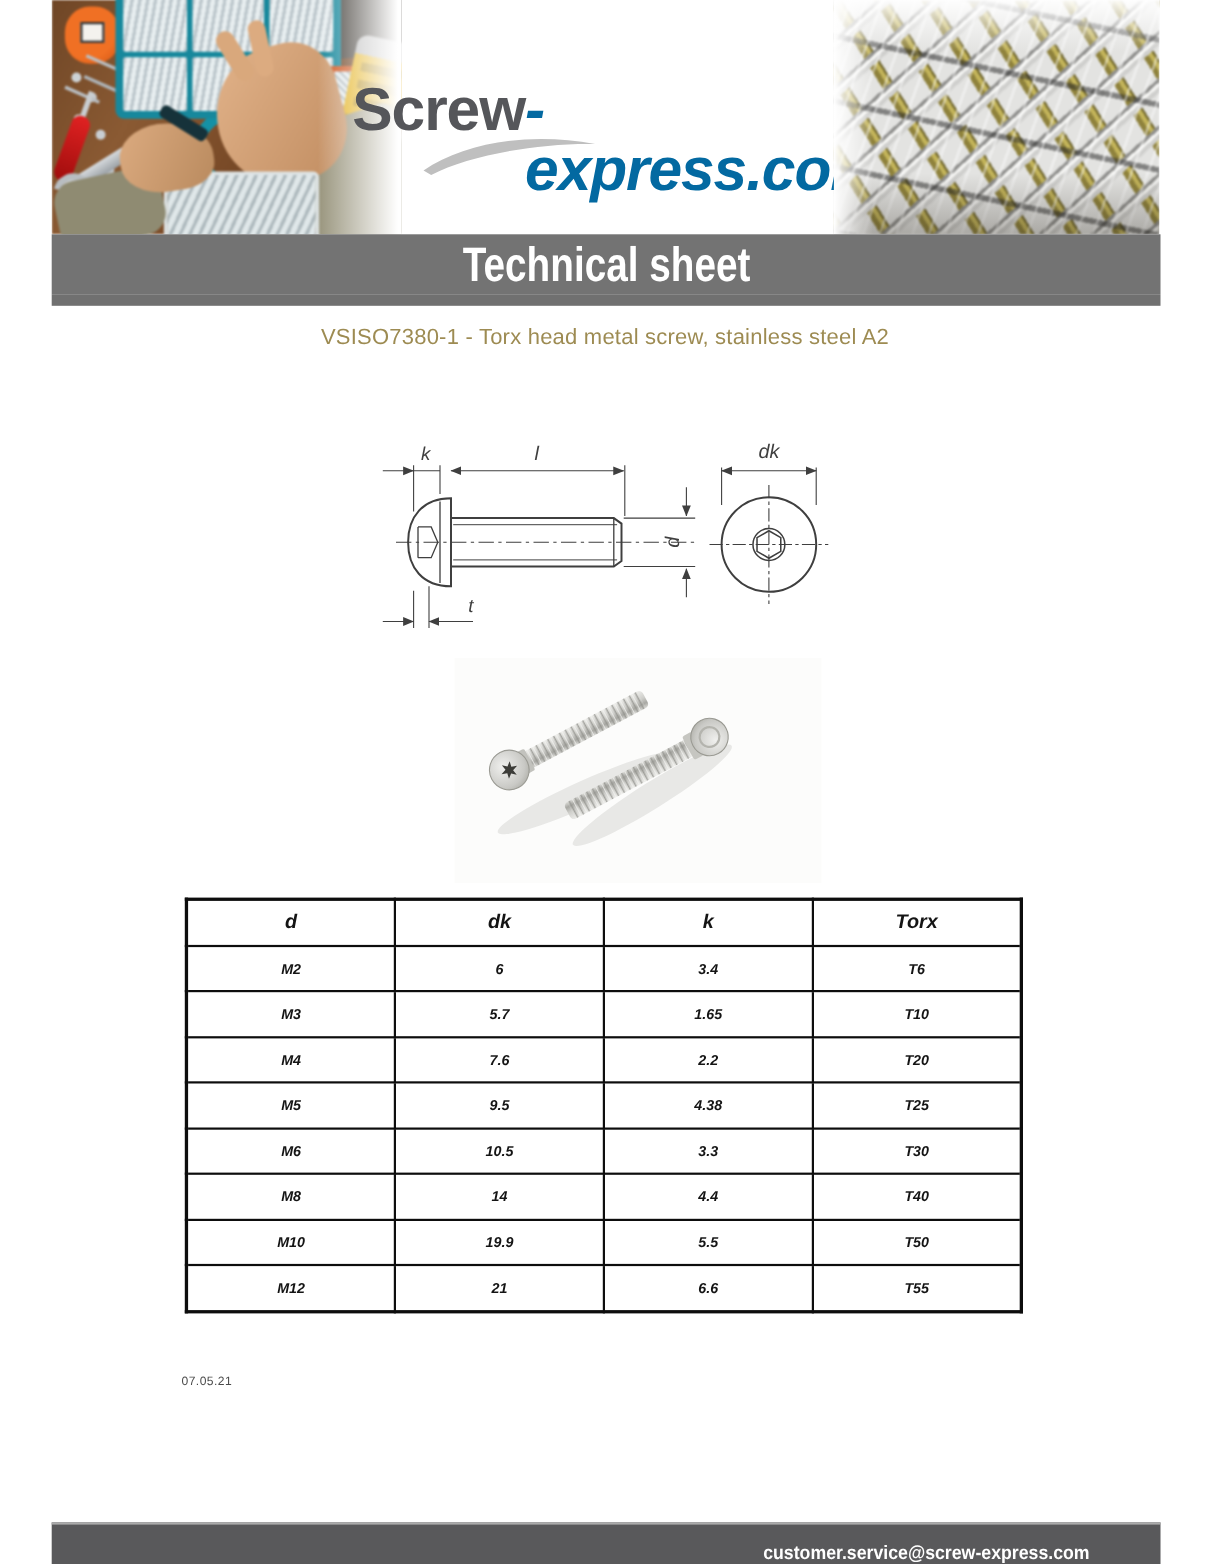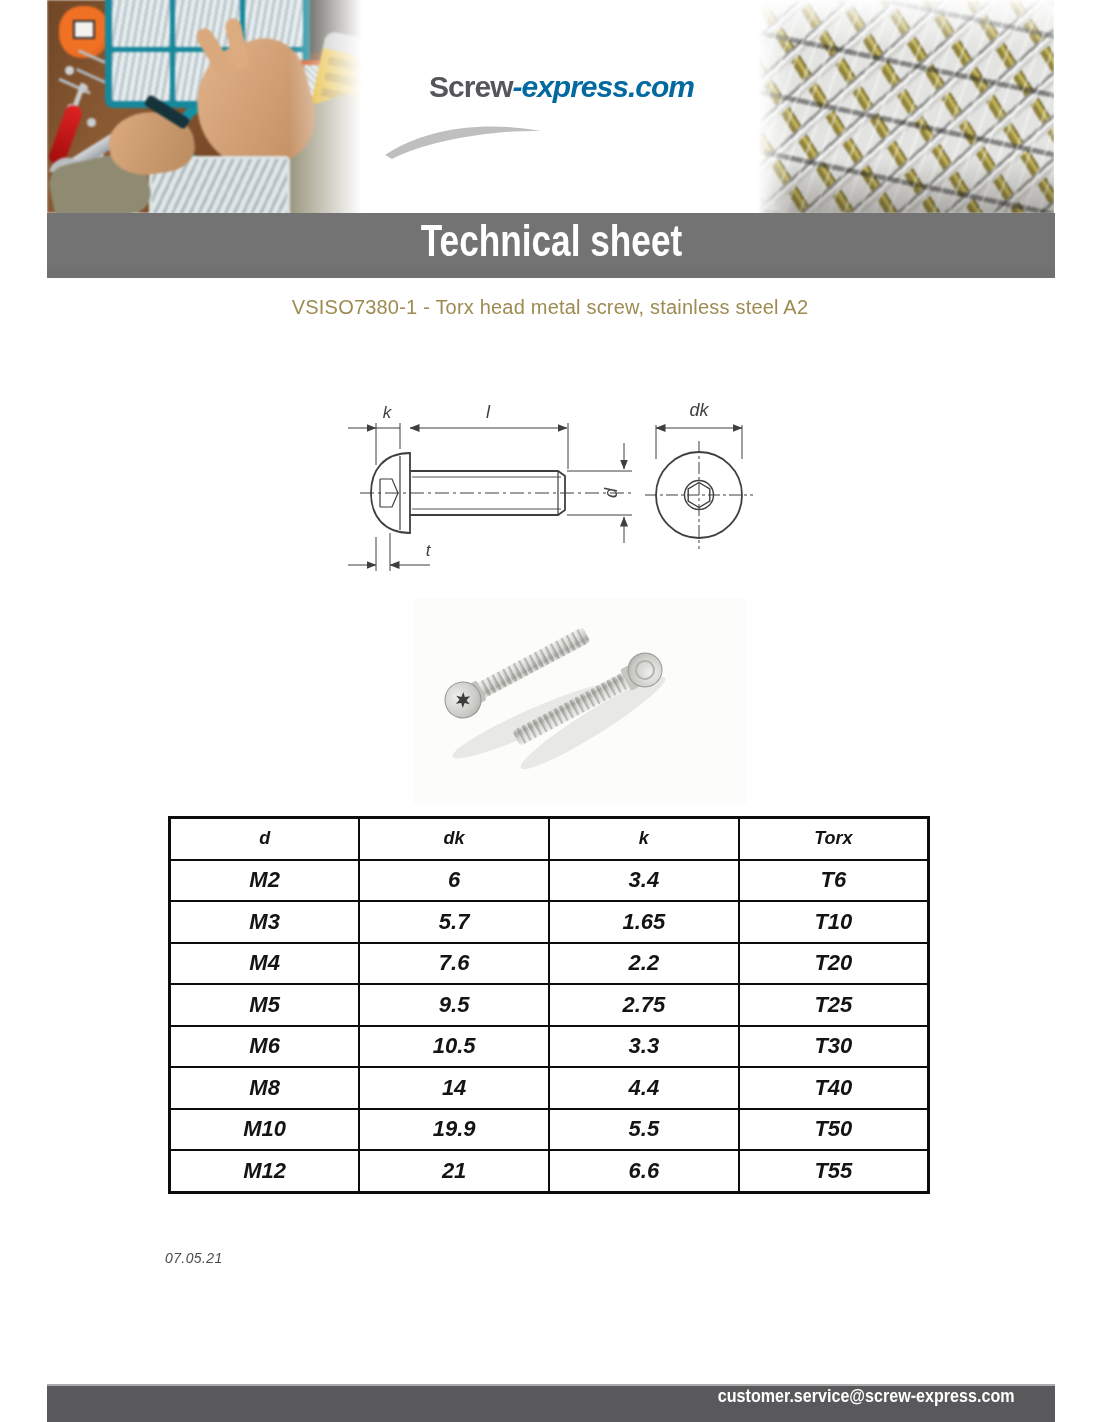--- a/index.html
+++ b/index.html
@@ -45,21 +45,21 @@
   .pr1{background:repeating-linear-gradient(58deg,#8f823c 0 5px,#c3b45a 5px 9px,#6f652c 9px 11px,transparent 11px 36px);}
   .pr2{background:repeating-linear-gradient(-42deg,#cfcfcd 0 4px,#f5f5f3 4px 7px,#90908e 7px 10px,transparent 10px 32px);}
   .pr3{background:repeating-linear-gradient(12deg,rgba(35,35,35,.5) 0 5px,transparent 5px 58px);}
   .pr4{background:repeating-linear-gradient(-70deg,rgba(255,255,255,.5) 0 2px,transparent 2px 14px);}
   .photo-right .fade{position:absolute;inset:0;background:
       linear-gradient(to bottom,rgba(255,255,255,.95),rgba(255,255,255,0) 22%),
       linear-gradient(to right,#fff,rgba(255,255,255,0) 12%),
       linear-gradient(to top,rgba(40,35,25,.30),transparent 26%);}
 
   .logo-area{position:absolute;left:365px;top:0;width:393px;height:213px;background:#fff;}
-  .logo-line{display:flex;justify-content:center;margin-top:72px;font-size:30px;font-weight:bold;letter-spacing:-1px;line-height:1;}
+  .logo-line{display:flex;justify-content:center;margin-top:72px;font-size:55px;font-weight:bold;letter-spacing:-1px;line-height:1;}
   .logo-gray{color:#55565A;}
   .logo-orange{color:#0369a1;font-style:italic;}
   .swoosh{position:absolute;left:18px;top:118px;}
 
   .banner{position:absolute;left:47px;top:213px;width:1008px;height:55px;background:#737373;display:flex;align-items:center;justify-content:center;}
   .banner-text{color:#fff;font-size:44px;font-weight:bold;line-height:1;transform:scaleX(0.8);white-space:nowrap;}
   .banner-shadow{position:absolute;left:47px;top:268px;width:1008px;height:10px;background:#707070;}
 
   .subtitle{position:absolute;left:0;top:296px;width:1100px;text-align:center;color:#9D8B52;font-size:20px;letter-spacing:.2px;}
 
@@ -67,26 +67,26 @@
   .drawing-svg{position:absolute;left:340px;top:385px;}
   .drawing-svg text{font-family:"Liberation Sans",sans-serif;font-style:italic;fill:#3f3f3f;}
 
   
   .product-svg{position:absolute;left:413px;top:598px;}
 
   
   .spec-table{position:absolute;left:168px;top:816px;width:762px;border-collapse:collapse;border:3px solid #0d0d0d;table-layout:fixed;}
   .spec-table th,.spec-table td{border:2px solid #0d0d0d;height:37.5px;text-align:center;vertical-align:middle;font-weight:bold;font-style:italic;color:#141414;}
   .spec-table th{font-size:18px;}
-  .spec-table td{font-size:22px;margin-top:12px;}
-
-  .date-note{position:absolute;left:165px;top:1250px;font-size:14px;color:#4a4a4a;letter-spacing:.4px;font-style:italic;}
-
-  
-  .footer-bar{position:absolute;left:47px;top:1384px;width:1008px;height:38px;background:#59595B;border-top:2px solid #ABABAB;box-sizing:border-box;display:flex;align-items:flex-start;justify-content:flex-end;padding-right:40px;}
+  .spec-table td{font-size:13px;margin-top:12px;}
+
+  .date-note{position:absolute;left:165px;top:1250px;font-size:11px;color:#4a4a4a;letter-spacing:.4px;}
+
+  
+  .footer-bar{position:absolute;left:47px;top:1384px;width:1008px;height:38px;background:#59595B;border-top:2px solid #ABABAB;box-sizing:border-box;display:flex;align-items:flex-end;justify-content:flex-end;padding-right:64px;}
   .footer-email{color:#fff;font-weight:bold;font-size:17.5px;transform:scaleX(0.92);transform-origin:right center;white-space:nowrap;}
 </style>
 </head>
 <body>
 
 <div class="page">
 
   <div class="photo photo-left">
     <div class="blurwrap">
       <div class="pl-item pegboard"></div>
@@ -269,21 +269,21 @@
         </tr>
         <tr>
           <td>M4</td>
           <td>7.6</td>
           <td>2.2</td>
           <td>T20</td>
         </tr>
         <tr>
           <td>M5</td>
           <td>9.5</td>
-          <td>2.75</td>
+          <td>4.38</td>
           <td>T25</td>
         </tr>
         <tr>
           <td>M6</td>
           <td>10.5</td>
           <td>3.3</td>
           <td>T30</td>
         </tr>
         <tr>
           <td>M8</td>

